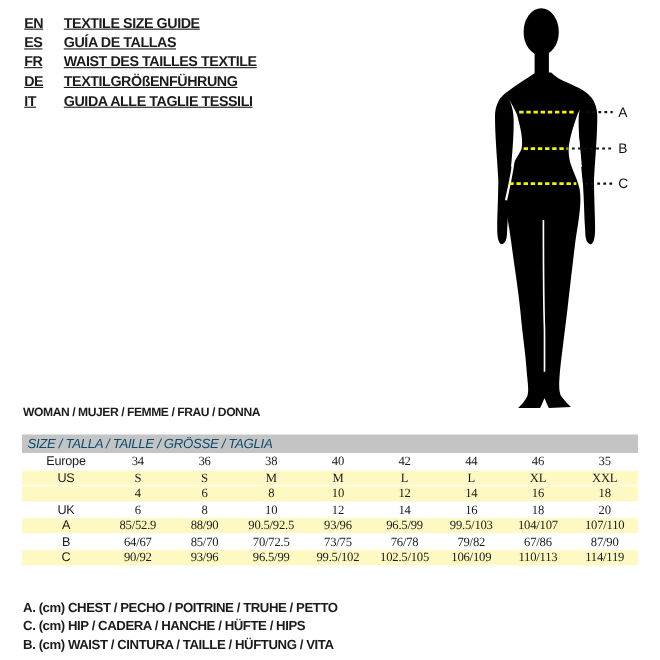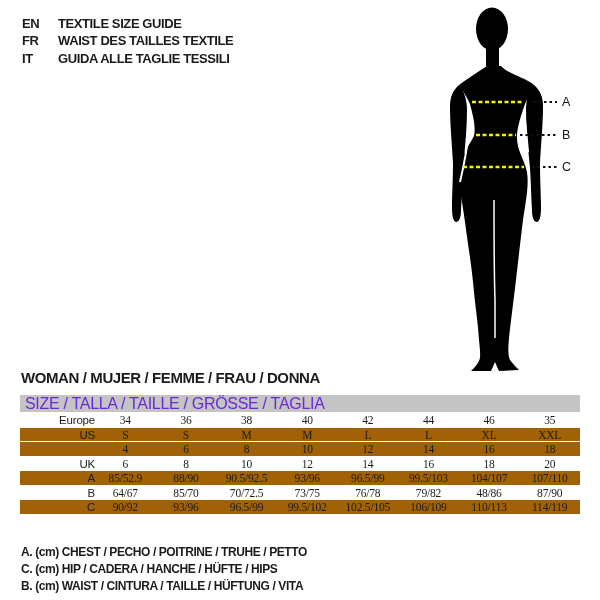--- a/index.html
+++ b/index.html
@@ -2,56 +2,64 @@
 <html><head>
 <meta charset="utf-8">
 <style>
   html,body{margin:0;padding:0;}
   body{
     width:600px;height:600px;position:relative;background:#ffffff;
     font-family:"Liberation Sans", sans-serif;color:#1b1b1b;overflow:hidden;
   }
   
   .lang-list{position:absolute;left:22px;top:13px;}
-  .lang-row{display:flex;height:17.7px;align-items:flex-end;}
+  .lang-row{display:flex;height:17.7px;align-items:flex-start;text-decoration:underline;}
   .lang-code{width:36px;font-weight:bold;font-size:13px;letter-spacing:-0.4px;}
   .lang-label{font-weight:bold;font-size:13px;letter-spacing:-0.4px;white-space:nowrap;}
   
   .figure{position:absolute;left:440px;top:0;width:160px;height:380px;}
   .figure svg{display:block;}
   
-  .woman-title{position:absolute;left:21px;top:369px;font-weight:bold;font-size:15px;letter-spacing:-0.4px;}
+  .woman-title{position:absolute;left:21px;top:369px;font-weight:bold;font-size:11px;letter-spacing:-0.4px;}
   
   .size-table{position:absolute;left:20px;top:395px;width:560px;font-size:11.5px;letter-spacing:-0.2px;}
   .table-header{
     height:17px;line-height:17px;background:#c4c4c4;padding-left:5px;
-    font-size:16px;letter-spacing:-0.3px;color:#6d28d9;box-sizing:border-box;
+    font-size:12px;letter-spacing:-0.3px;color:#0c4a6e;box-sizing:border-box;font-style:italic;
   }
   .t-row{
     display:grid;grid-template-columns:75px repeat(8,1fr);
     height:14.5px;line-height:14.5px;border-top:1px solid #ffffff;box-sizing:border-box;
   }
-  .t-row.shaded{background:#a16207;}
-  .t-label{padding-left:5px;text-align:right;}
+  .t-row.shaded{background:#fef9c3;}
+  .t-label{padding-left:5px;text-align:center;}
   .t-cell{text-align:center;font-family:Liberation Serif, serif;}
   
   .legend{position:absolute;left:21px;top:544px;}
   .legend-line{font-weight:bold;font-size:12px;letter-spacing:-0.4px;height:17.2px;line-height:17.2px;white-space:nowrap;}
 </style>
 </head>
 <body>
 
 <div class="lang-list">
   <div class="lang-row">
     <span class="lang-code">EN</span>
     <span class="lang-label">TEXTILE SIZE GUIDE</span>
   </div>
   <div class="lang-row">
+    <span class="lang-code">ES</span>
+    <span class="lang-label">GUÍA DE TALLAS</span>
+  </div>
+  <div class="lang-row">
     <span class="lang-code">FR</span>
     <span class="lang-label">WAIST DES TAILLES TEXTILE</span>
+  </div>
+  <div class="lang-row">
+    <span class="lang-code">DE</span>
+    <span class="lang-label">TEXTILGRÖßENFÜHRUNG</span>
   </div>
   <div class="lang-row">
     <span class="lang-code">IT</span>
     <span class="lang-label">GUIDA ALLE TAGLIE TESSILI</span>
   </div>
 </div>
 
 <div class="figure">
   <svg width="160" height="380" viewBox="0 0 160 380">
     <g fill="#000000">
@@ -185,21 +193,21 @@
   </div>
 
   <div class="t-row">
     <span class="t-label">B</span>
     <span class="t-cell">64/67</span>
     <span class="t-cell">85/70</span>
     <span class="t-cell">70/72.5</span>
     <span class="t-cell">73/75</span>
     <span class="t-cell">76/78</span>
     <span class="t-cell">79/82</span>
-    <span class="t-cell">48/86</span>
+    <span class="t-cell">67/86</span>
     <span class="t-cell">87/90</span>
   </div>
 
   <div class="t-row shaded">
     <span class="t-label">C</span>
     <span class="t-cell">90/92</span>
     <span class="t-cell">93/96</span>
     <span class="t-cell">96.5/99</span>
     <span class="t-cell">99.5/102</span>
     <span class="t-cell">102.5/105</span>

